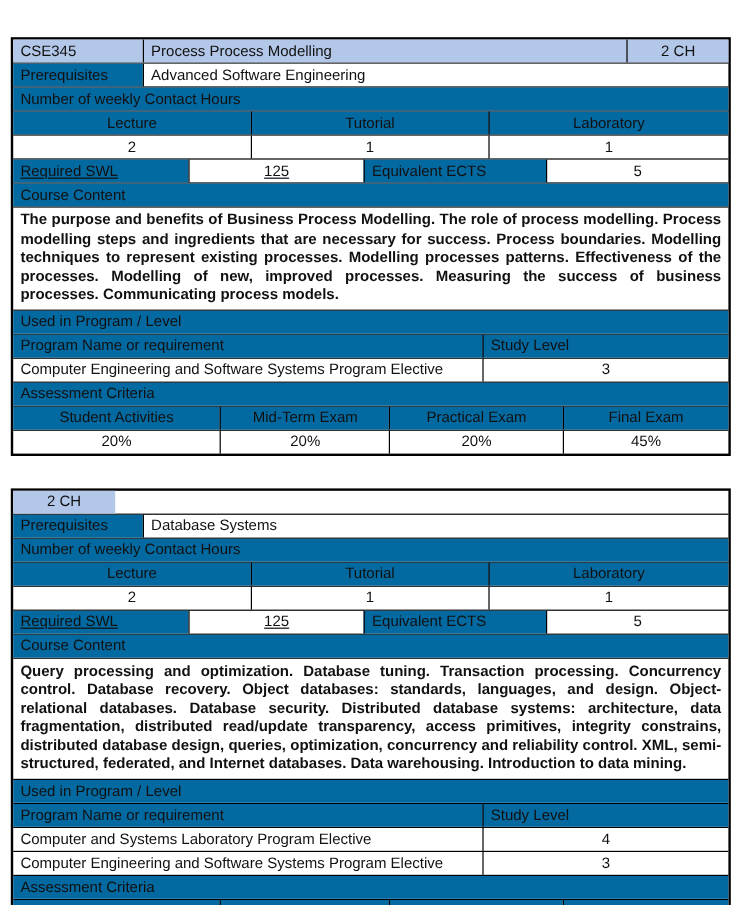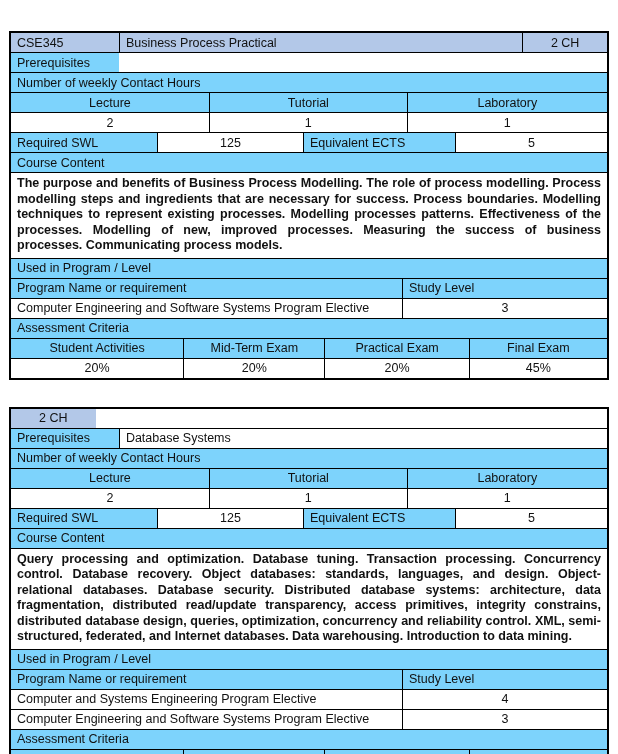--- a/index.html
+++ b/index.html
@@ -36,32 +36,32 @@
     box-sizing: border-box;
     border-left: 1px solid #000000;
     padding: 1px 6px 0 6px;
     display: flex;
     align-items: center;
     overflow: hidden;
     white-space: nowrap;
   }
   .cell:first-child { border-left: none; }
   .blue  { background: #B3C8E8; }
-  .green { background: #7dd3fc; }
+  .green { background: #0369a1; }
   .center { justify-content: center; text-align: left; }
   .full { width: 100%; }
   
   .c-code  { width: 18.1%; }
   .c-title { width: 67.7%; }
   .c-ch    { width: 14.2%; }
   .c-pre   { width: 18.1%; }
   .c-prev  { width: 81.9%; }
   .c-third { width: 33.2%; }
   .c-thirdL{ width: 33.6%; }
-  .c-q     { width: 24.5%; }
+  .c-q     { width: 24.5%; text-decoration: underline; }
   .c-qL    { width: 25.5%; }
   .c-prog  { width: 65.6%; }
   .c-level { width: 34.4%; }
   .c-a1 { width: 28.9%; }
   .c-a2 { width: 23.7%; }
   .c-a3 { width: 24.2%; }
   .c-a4 { width: 23.2%; }
   .para {
     display: block;
     width: 100%;
@@ -73,25 +73,26 @@
   }
 </style>
 </head>
 <body>
 
 <div class="page">
 
   <div class="ctable">
     <div class="row">
       <div class="cell blue c-code">CSE345</div>
-      <div class="cell blue c-title">Business Process Practical</div>
+      <div class="cell blue c-title">Process Process Modelling</div>
       <div class="cell blue c-ch center">2 CH</div>
     </div>
     <div class="row">
       <div class="cell green c-pre">Prerequisites</div>
+      <div class="cell c-prev">Advanced Software Engineering</div>
     </div>
     <div class="row">
       <div class="cell green full">Number of weekly Contact Hours</div>
     </div>
     <div class="row">
       <div class="cell green c-third center">Lecture</div>
       <div class="cell green c-third center">Tutorial</div>
       <div class="cell green c-thirdL center">Laboratory</div>
     </div>
     <div class="row">
@@ -173,21 +174,21 @@
       <div class="cell para">Query processing and optimization. Database tuning. Transaction processing. Concurrency control. Database recovery. Object databases: standards, languages, and design. Object-relational databases. Database security. Distributed database systems: architecture, data fragmentation, distributed read/update transparency, access primitives, integrity constrains, distributed database design, queries, optimization, concurrency and reliability control. XML, semi-structured, federated, and Internet databases. Data warehousing. Introduction to data mining.</div>
     </div>
     <div class="row">
       <div class="cell green full">Used in Program / Level</div>
     </div>
     <div class="row">
       <div class="cell green c-prog">Program Name or requirement</div>
       <div class="cell green c-level">Study Level</div>
     </div>
     <div class="row">
-      <div class="cell c-prog">Computer and Systems Engineering Program Elective</div>
+      <div class="cell c-prog">Computer and Systems Laboratory Program Elective</div>
       <div class="cell c-level center">4</div>
     </div>
     <div class="row">
       <div class="cell c-prog">Computer Engineering and Software Systems Program Elective</div>
       <div class="cell c-level center">3</div>
     </div>
     <div class="row">
       <div class="cell green full">Assessment Criteria</div>
     </div>
     <div class="row">

